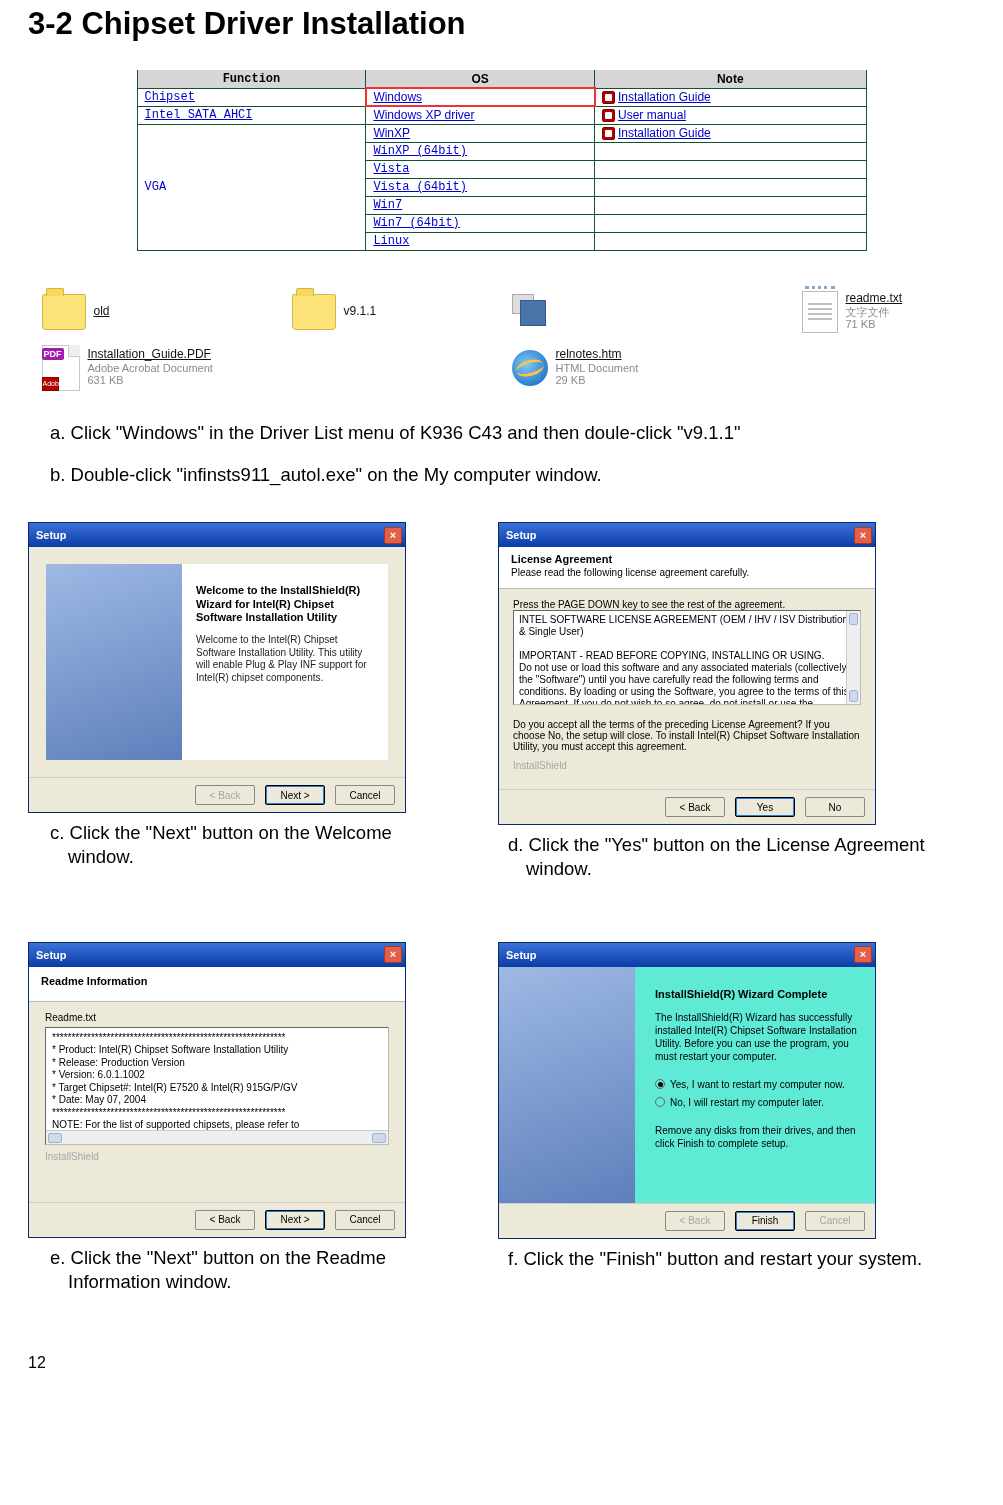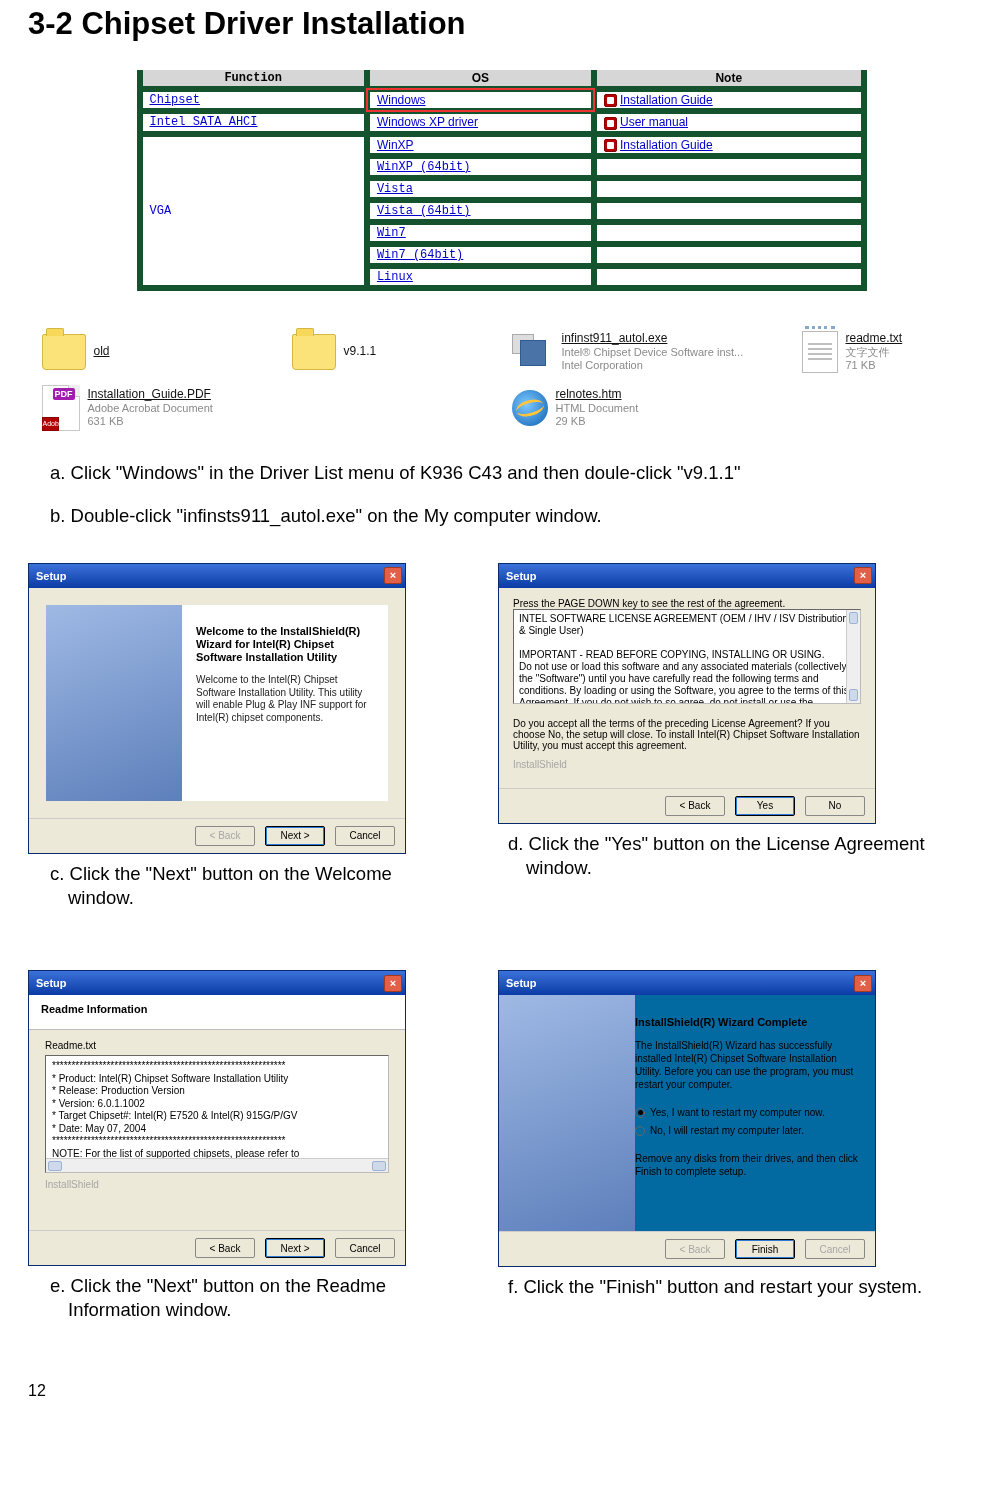--- a/index.html
+++ b/index.html
@@ -17,21 +17,21 @@
   padding-top: 6px;
 }
 
 .driver-table-wrap { display: flex; justify-content: center; margin-bottom: 40px; }
 .driver-table {
   border-collapse: collapse;
   width: 730px;
   font-size: 12px;
 }
 .driver-table th, .driver-table td {
-  border: 6px solid #14532d;
+  border: 1px solid #14532d;
   padding: 1px 7px;
   text-align: left;
   vertical-align: middle;
   height: 18px;
 }
 .driver-table th {
   background: #d6d6d6;
   text-align: center;
   color: #000;
   font-weight: bold;
@@ -69,21 +69,21 @@
   border: 1px solid #d4b642; border-radius: 2px 2px 4px 4px;
   position: relative;
 }
 .icon-folder::before{
   content:""; position:absolute; top:-7px; left:3px; width:16px; height:7px;
   background:#f7d85b; border:1px solid #d4b642; border-bottom:none; border-radius:2px 2px 0 0;
 }
 .icon-pdf { width: 38px; height: 46px; position: relative; }
 .icon-pdf .page { position:absolute; inset:0; background:#fff; border:1px solid #c9c9c9;}
 .icon-pdf .corner{ position:absolute; top:0; right:0; width:12px; height:12px; background:#eee; border-left:1px solid #c9c9c9; border-bottom:1px solid #c9c9c9;}
-.icon-pdf .badge{ position:absolute; left:11px; top:3px; font-size:9px; font-weight:bold; background:#a21caf; color:#fff; padding:1px 2px; border-radius:2px;}
+.icon-pdf .badge{ position:absolute; left:0; top:3px; font-size:9px; font-weight:bold; background:#a21caf; color:#fff; padding:1px 2px; border-radius:2px;}
 .icon-pdf .adobe{ position:absolute; bottom:0; left:0; width:17px; height:14px; background:#b00000; border:1px solid #8a0000; font-size:7px; color:#fff; text-align:center; line-height:12px;}
 .icon-exe { width: 42px; height: 36px; position: relative; }
 .icon-exe .chip{ position:absolute; inset:6px 0 0 8px; width:26px; height:26px; background:#4a73a8; border:1px solid #315b90;}
 .icon-exe .box{ position:absolute; left:0; top:0; width:22px; height:20px; background:#ddd; border:1px solid #aaa;}
 .icon-ie { width: 36px; height: 36px; border-radius: 50%; background: radial-gradient(circle at 40% 40%, #7fc9ff, #0a5eb3); position: relative; }
 .icon-ie::after{ content:""; position:absolute; inset:10px 4px 10px 4px; border:3px solid #ffc43a; border-left:none; border-right:none; border-radius:50%; transform:rotate(-15deg);}
 .icon-txt { width: 36px; height: 42px; position: relative; background:#fff; border:1px solid #bbb;}
 .icon-txt .ring{ position:absolute; top:-6px; left:2px; right:2px; height:8px; border-top:3px dotted #85a9c9;}
 .icon-txt .lines{ position:absolute; top:8px; left:5px; right:5px; }
 .icon-txt .lines div{ height:2px; background:#bfbfbf; margin:3px 0;}
@@ -154,21 +154,21 @@
   border:1px inset #bbb; background:#fff; height:118px; padding:4px 6px;
   font-size:10px; line-height:1.25; overflow:hidden; position:relative;
 }
 .dlg-readme .rbox .hbar{position:absolute; left:0; right:0; bottom:0; height:14px; background:#efefef; border-top:1px solid #ccc;}
 .dlg-readme .rbox .hbar .l,.dlg-readme .rbox .hbar .r{ position:absolute; top:2px; width:14px; height:10px; background:#cfd9ea; border:1px solid #9cb3d8; border-radius:2px;}
 .dlg-readme .rbox .hbar .l{left:2px;} .dlg-readme .rbox .hbar .r{right:2px;}
 .dlg-readme .installshield{ color:#a6a6a6; font-size:10px; margin-top:6px;}
 
 .dlg-finish .body{ display:flex; padding:0; min-height:236px;}
 .dlg-finish .side { width: 136px; background: linear-gradient(160deg,#9fb9e4,#5d7fbb);}
-.dlg-finish .main { flex:1; padding:20px 16px 10px 0; background:#0369a1; font-size:10px; line-height:1.3;}
+.dlg-finish .main { flex:1; padding:20px 16px 10px 20px; background:#5eead4; font-size:10px; line-height:1.3;}
 .dlg-finish .main h4{ font-size:11px; font-weight:bold; margin-bottom:10px;}
 .dlg-finish .radio{ display:flex; align-items:center; gap:5px; margin:5px 0;}
 .dlg-finish .radio .r{ width:10px; height:10px; border:1px solid #666; border-radius:50%; display:inline-flex; align-items:center; justify-content:center;}
 .dlg-finish .radio .r.on::after{content:""; width:5px; height:5px; background:#000; border-radius:50%;}
 
 .caption { font-size: 18.5px; margin: 8px 0 44px 22px; line-height:1.3; text-indent:-18px; padding-left:18px;}
 .dialog-row .dialog-wrap:last-child .caption{ margin-left:10px;}
 .page-num{ font-size:16px; margin-top:10px;}
 </style>
 </head>
@@ -240,25 +240,20 @@
     <div class="icon-folder"></div>
     <div class="meta">
         <span class="name" style="text-decoration:none">v9.1.1</span>
       </div>
   </div>
   <div class="file-item">
     <div class="icon-exe">
         <div class="box"></div>
         <div class="chip"></div>
       </div>
-    <div class="meta">
-      <span class="name">infinst911_autol.exe</span>
-      <span class="sub">Intel® Chipset Device Software inst...</span>
-      <span class="sub">Intel Corporation</span>
-    </div>
   </div>
   <div class="file-item">
     <div class="icon-txt">
         <div class="ring"></div>
         <div class="lines">
           <div></div>
           <div></div>
           <div></div>
           <div></div>
         </div>
@@ -321,20 +316,24 @@
       </div>
     </div>
     <p class="caption">c. Click the "Next" button on the Welcome window.</p>
   </div>
 
   <div class="dialog-wrap">
     <div class="dialog dlg-license">
       <div class="titlebar">
         <span>Setup</span>
         <span class="close">×</span>
+      </div>
+      <div class="hdr">
+        <b>License Agreement</b>
+        <div>Please read the following license agreement carefully.</div>
       </div>
       <div class="body">
         <div>Press the PAGE DOWN key to see the rest of the agreement.</div>
         <div class="agreebox">
           <div>INTEL SOFTWARE LICENSE AGREEMENT (OEM / IHV / ISV Distribution &amp; Single User)</div><br>
           <div>IMPORTANT - READ BEFORE COPYING, INSTALLING OR USING.</div>
           <div>Do not use or load this software and any associated materials (collectively, the "Software") until you have carefully read the following terms and conditions. By loading or using the Software, you agree to the terms of this Agreement. If you do not wish to so agree, do not install or use the Software.</div><br>
           
           <div class="scroll">
               <div class="thumb"></div>

